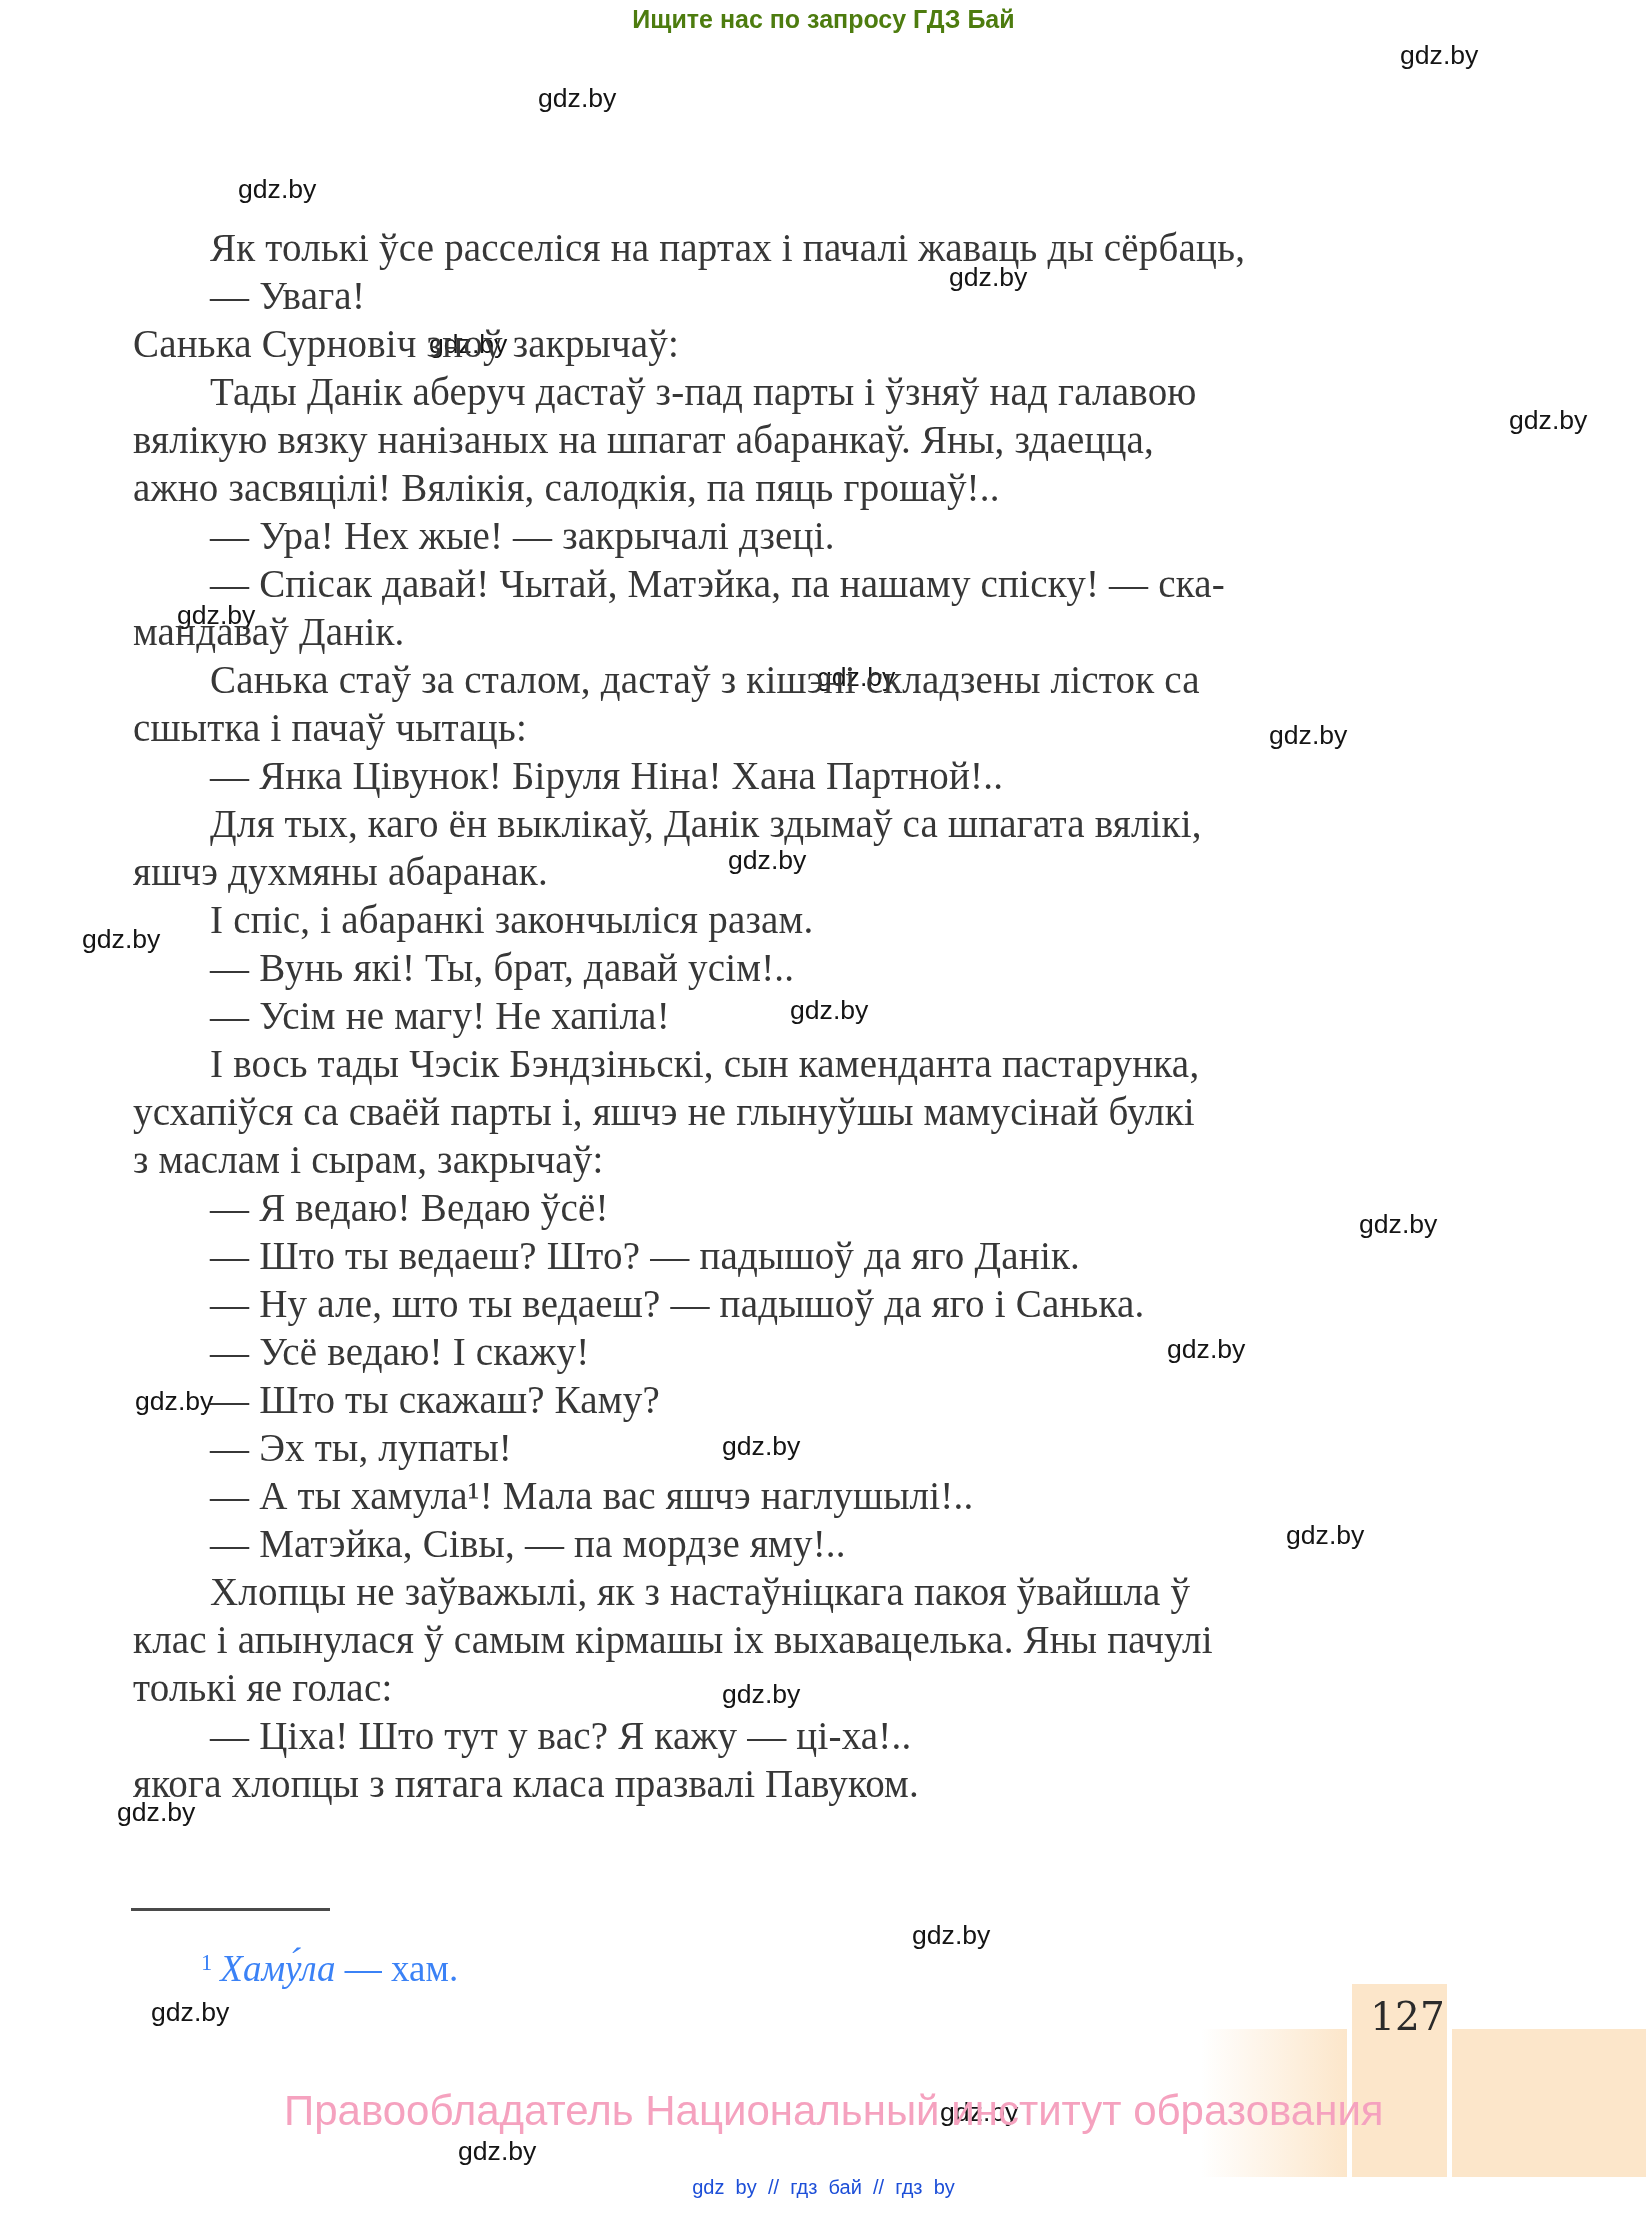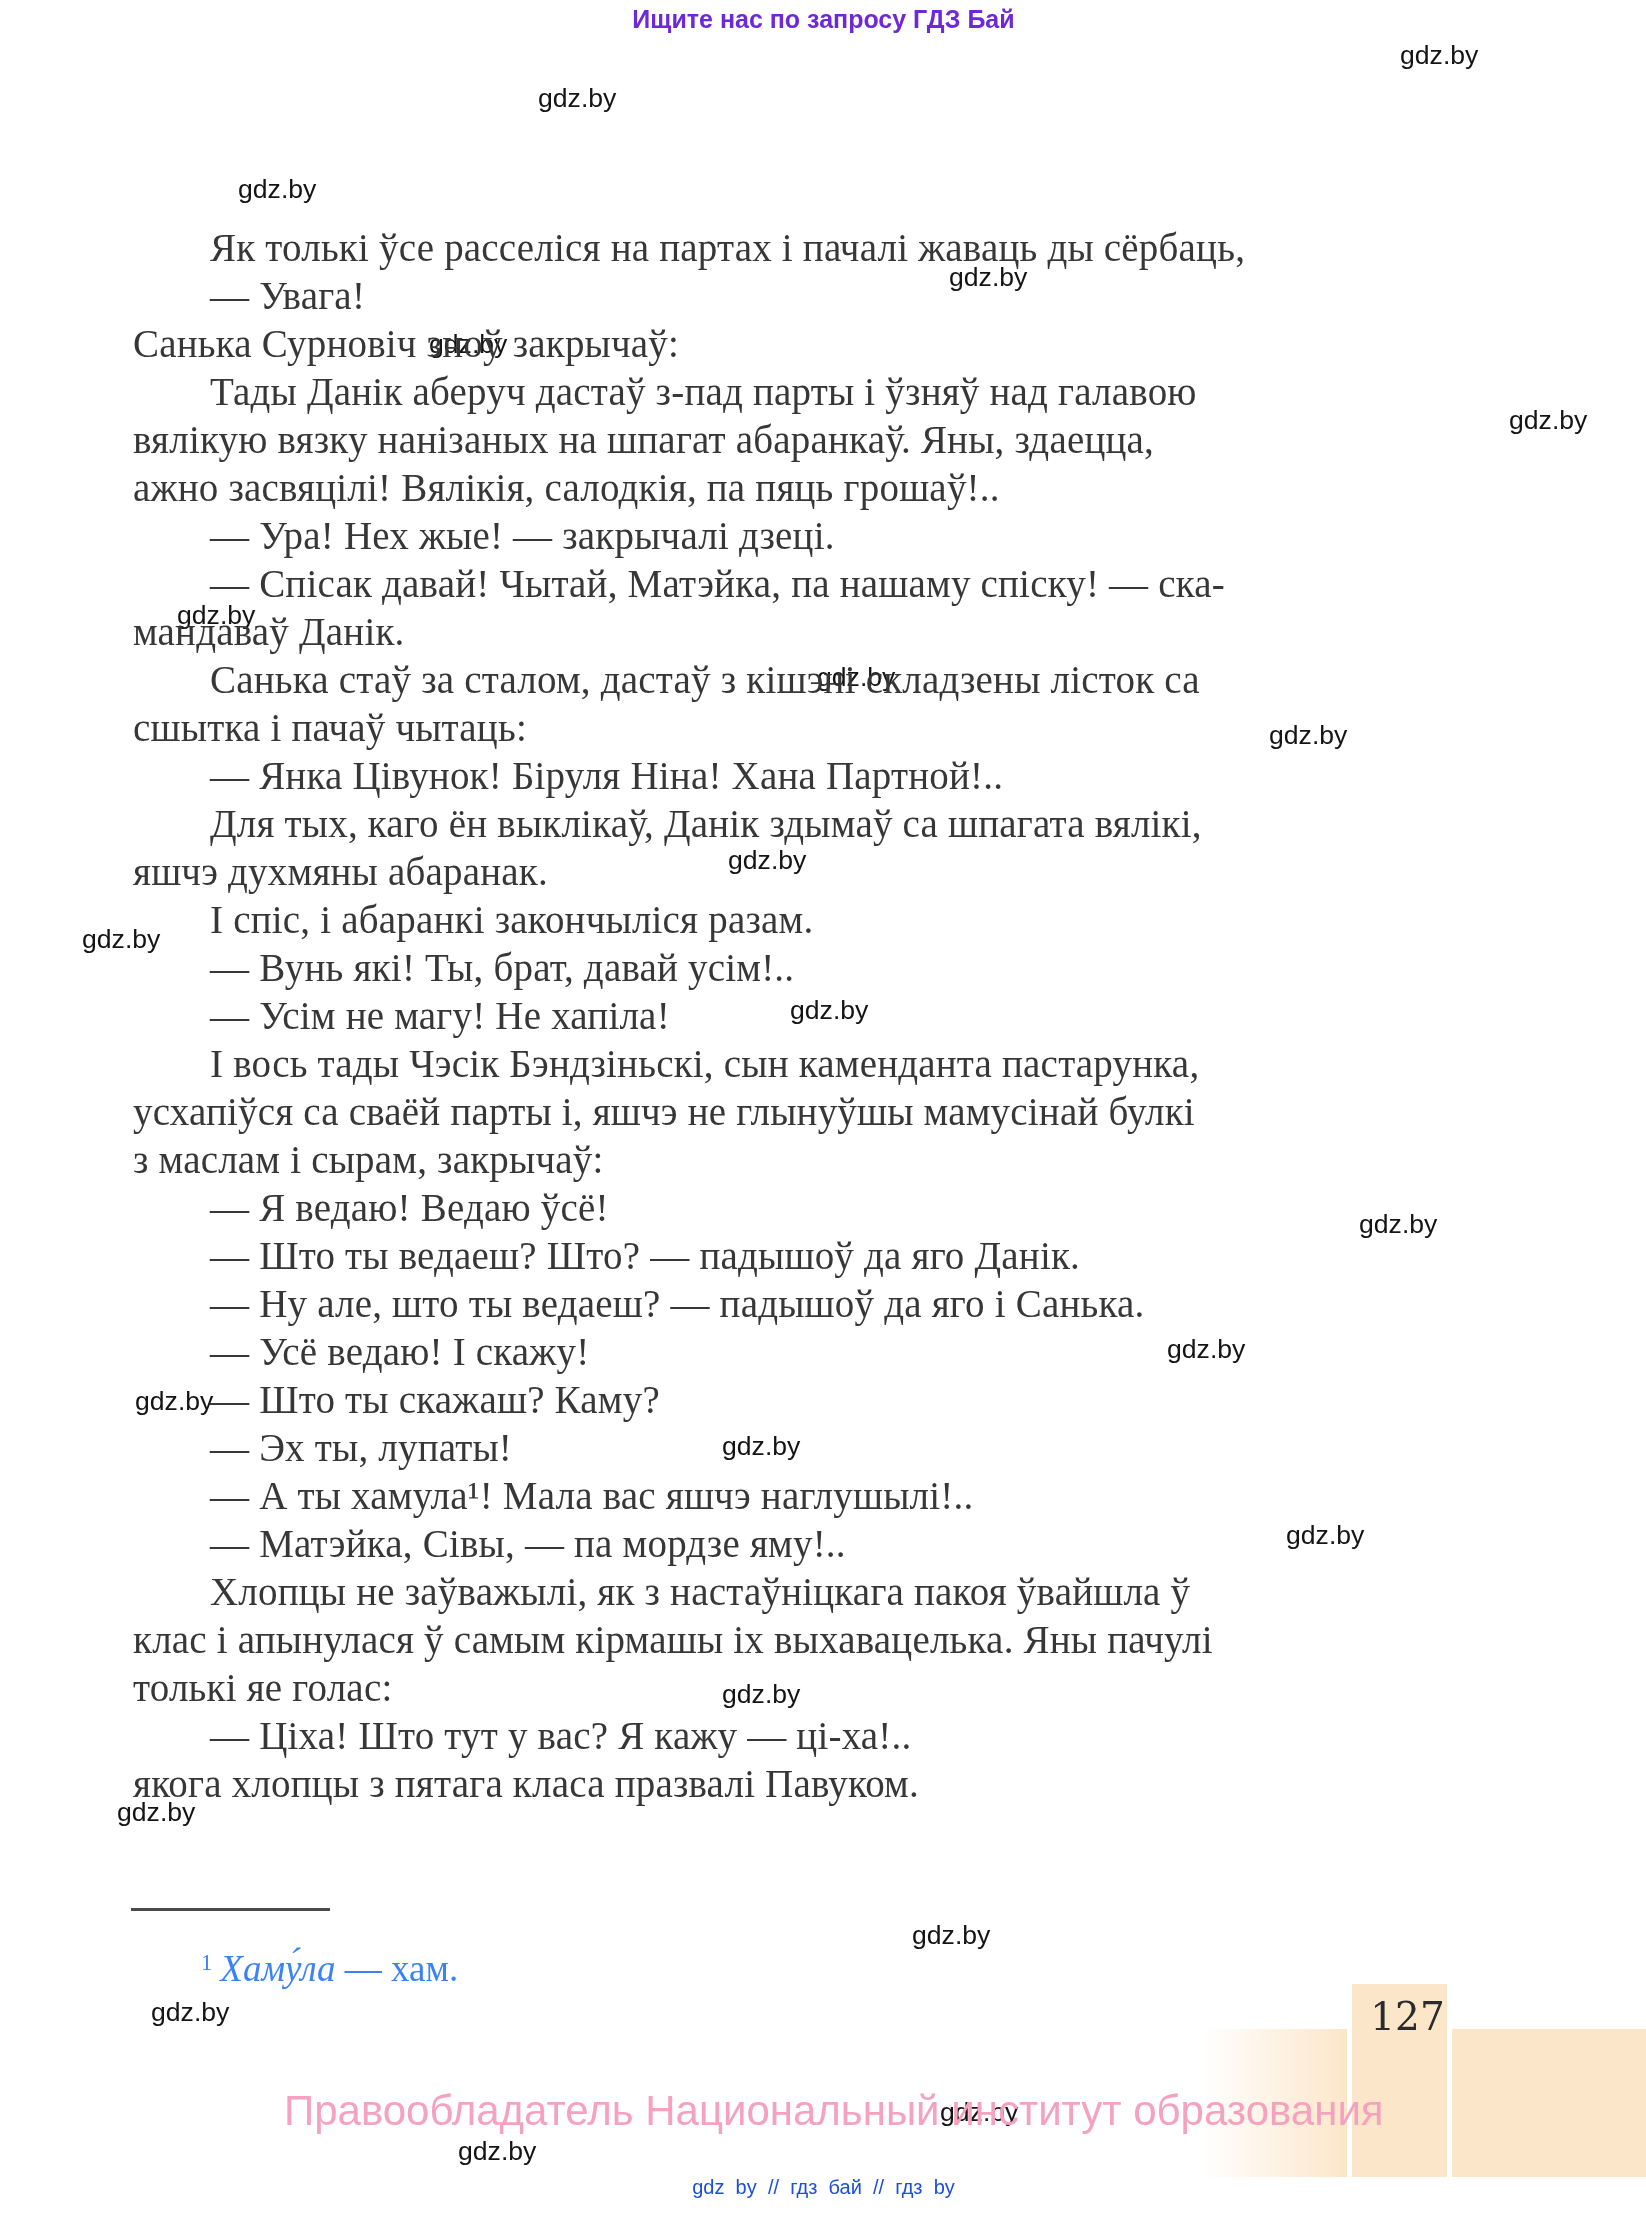--- a/index.html
+++ b/index.html
@@ -9,21 +9,21 @@
     background:#ffffff;
     overflow:hidden;
     font-family:"Liberation Serif", serif;
   }
   
   .top-banner{
     position:absolute;top:4.8px;left:0;width:100%;
     text-align:center;
     font-family:"Liberation Sans", sans-serif;
     font-size:25px;font-weight:bold;
-    color:#6d28d9;
+    color:#4d7c0f;
   }
   
   .wm{
     position:absolute;
     font-family:"Liberation Sans", sans-serif;
     font-size:26.6px;
     color:#141414;
     white-space:nowrap;
   }
   

